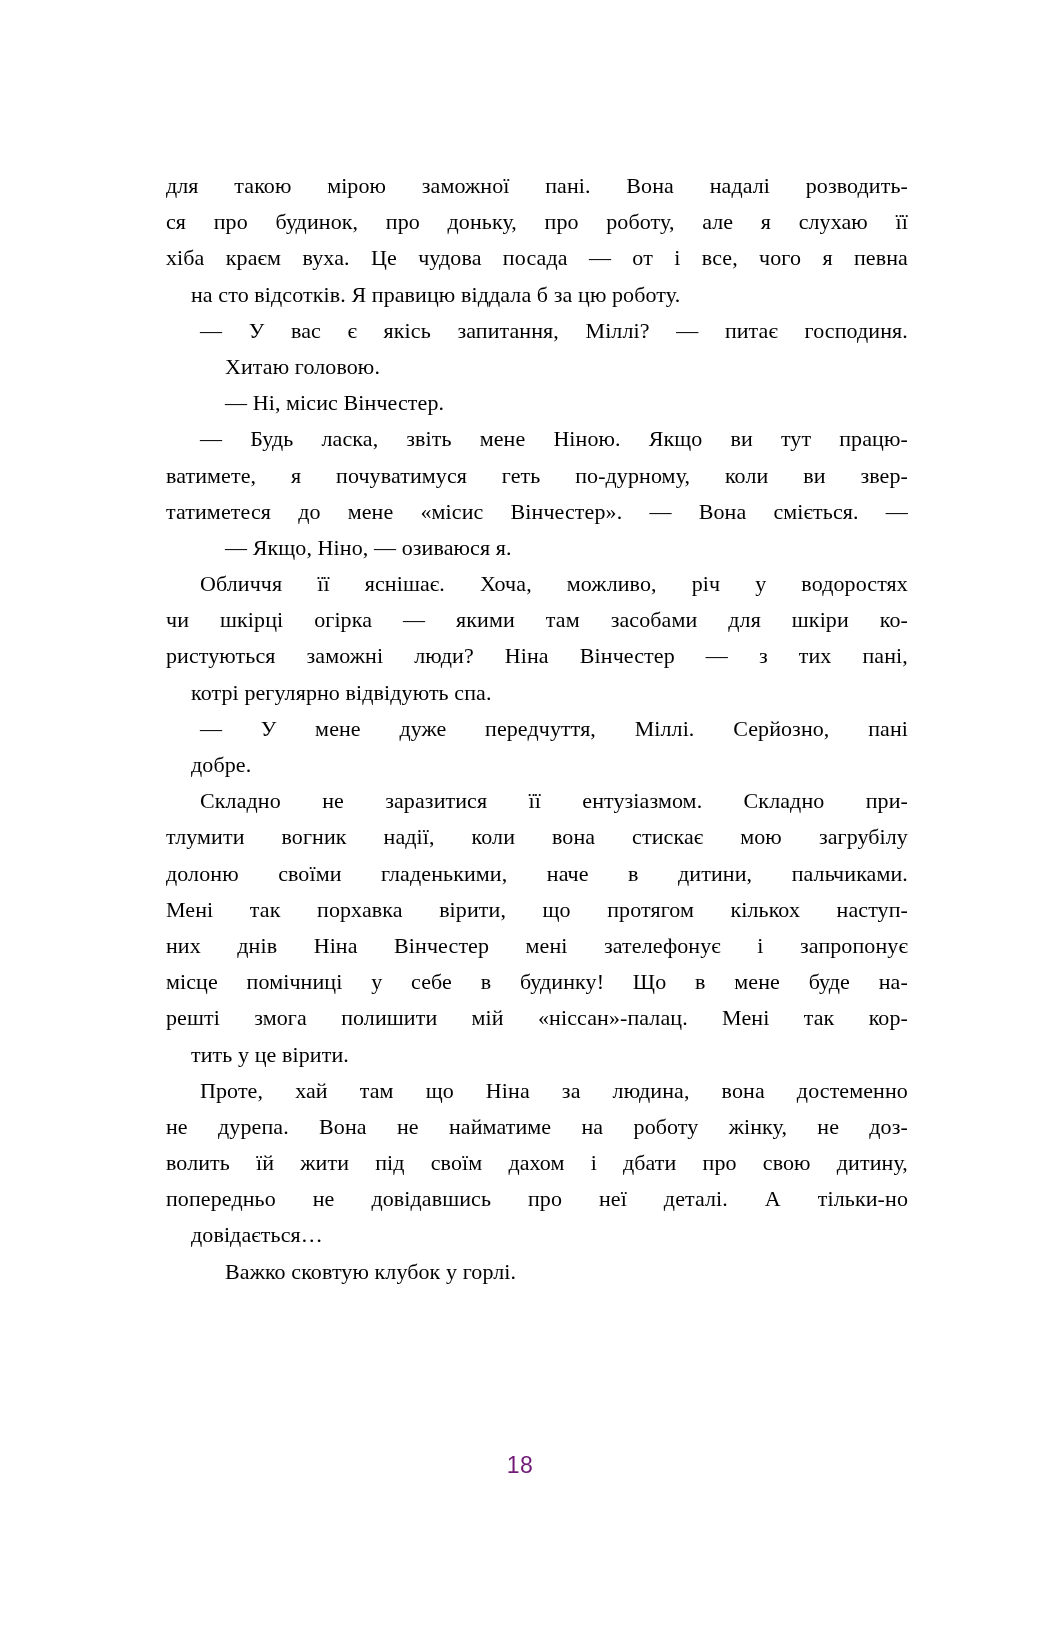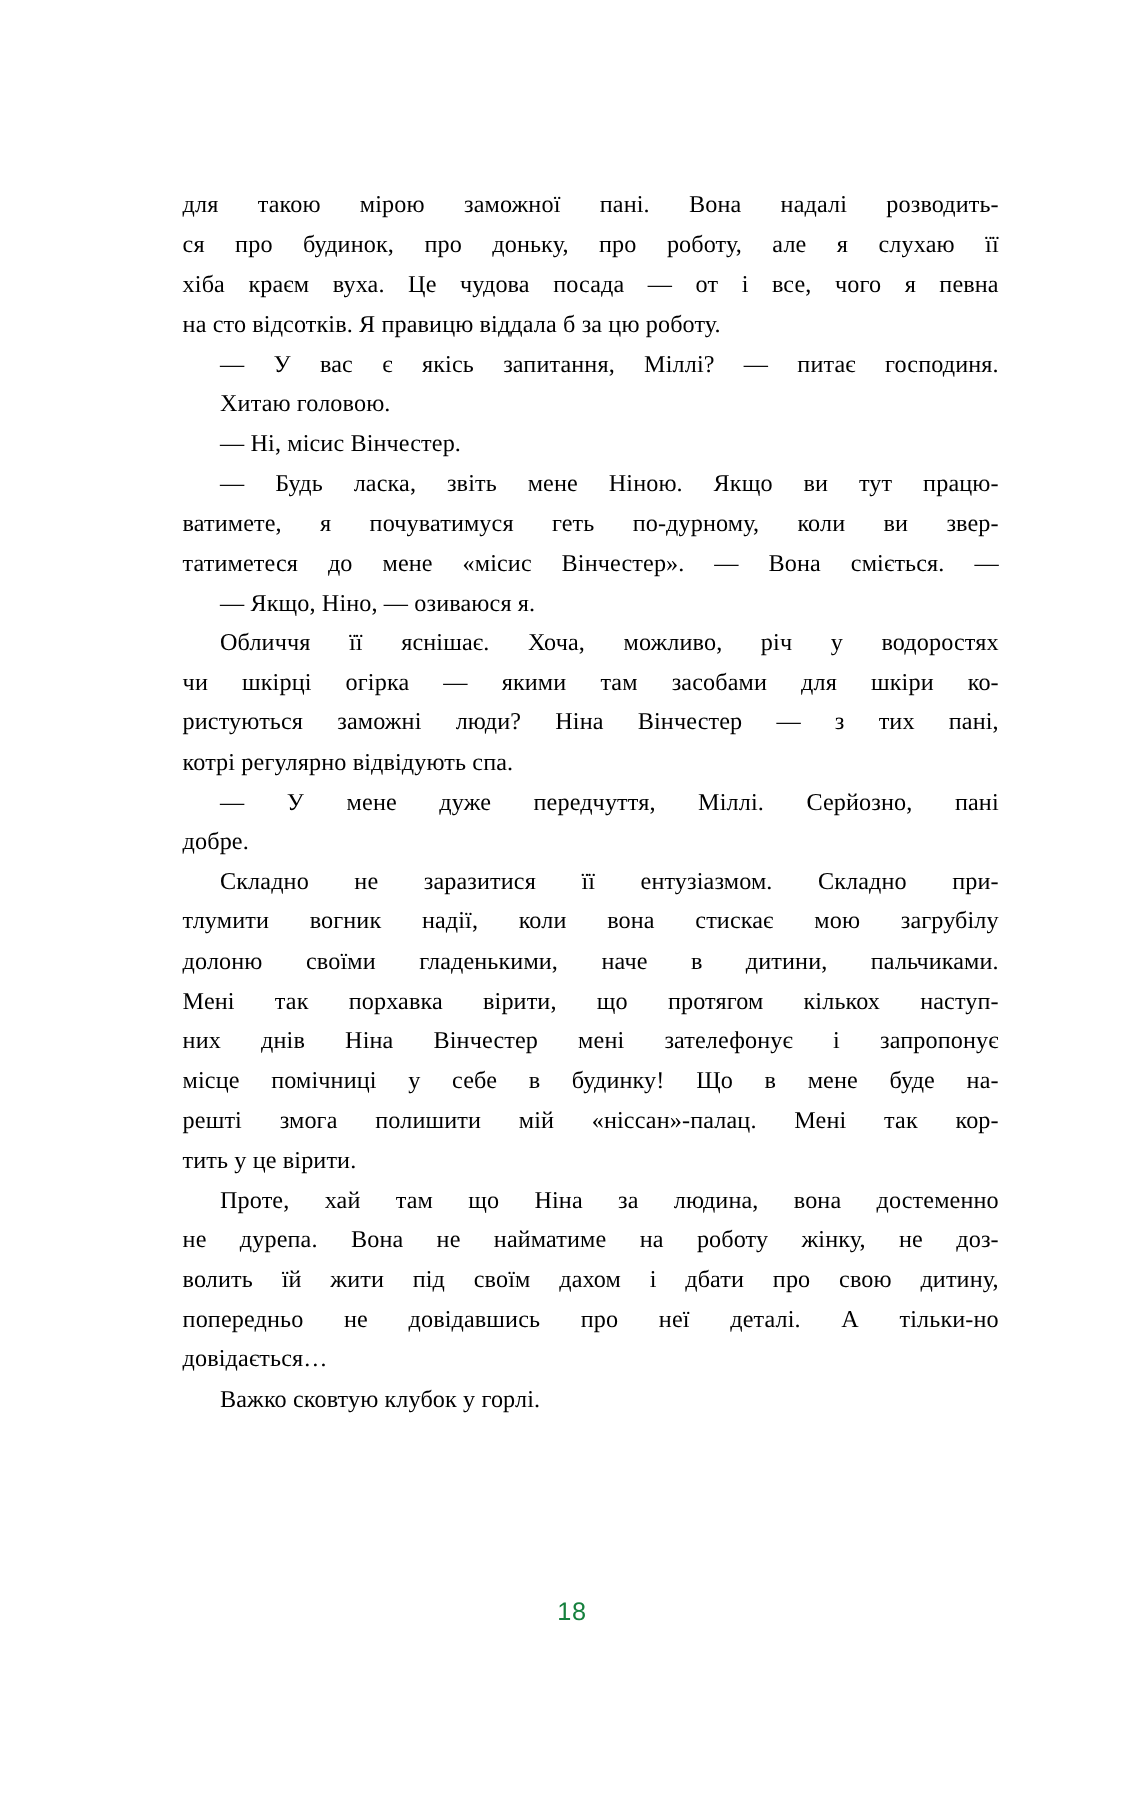--- a/index.html
+++ b/index.html
@@ -37,41 +37,42 @@
   }
 
   
   .line.justify {
     justify-content: space-between;
   }
 
   
   .line.flush {
     justify-content: flex-start;
+    margin-left: 25px;
   }
 
   
   .line.indent {
     padding-left: 34px;
     width: 708px;
   }
 
   .line .w {
     display: inline-block;
   }
 
   .folio {
     position: absolute;
     left: 0;
     top: 1452px;
     width: 1040px;
     text-align: center;
     font-family: "Liberation Sans", "DejaVu Sans", sans-serif;
     font-size: 23px;
-    color: #15803d;
+    color: #701a75;
     letter-spacing: 0.5px;
   }
 </style>
 </head>
 <body>
 
 <div class="page">
 
   <div class="text-block" id="text-block">
       <div class="line justify"><span class="w">для</span><span class="w">такою</span><span class="w">мірою</span><span class="w">заможної</span><span class="w">пані.</span><span class="w">Вона</span><span class="w">надалі</span><span class="w">розводить-</span></div>

